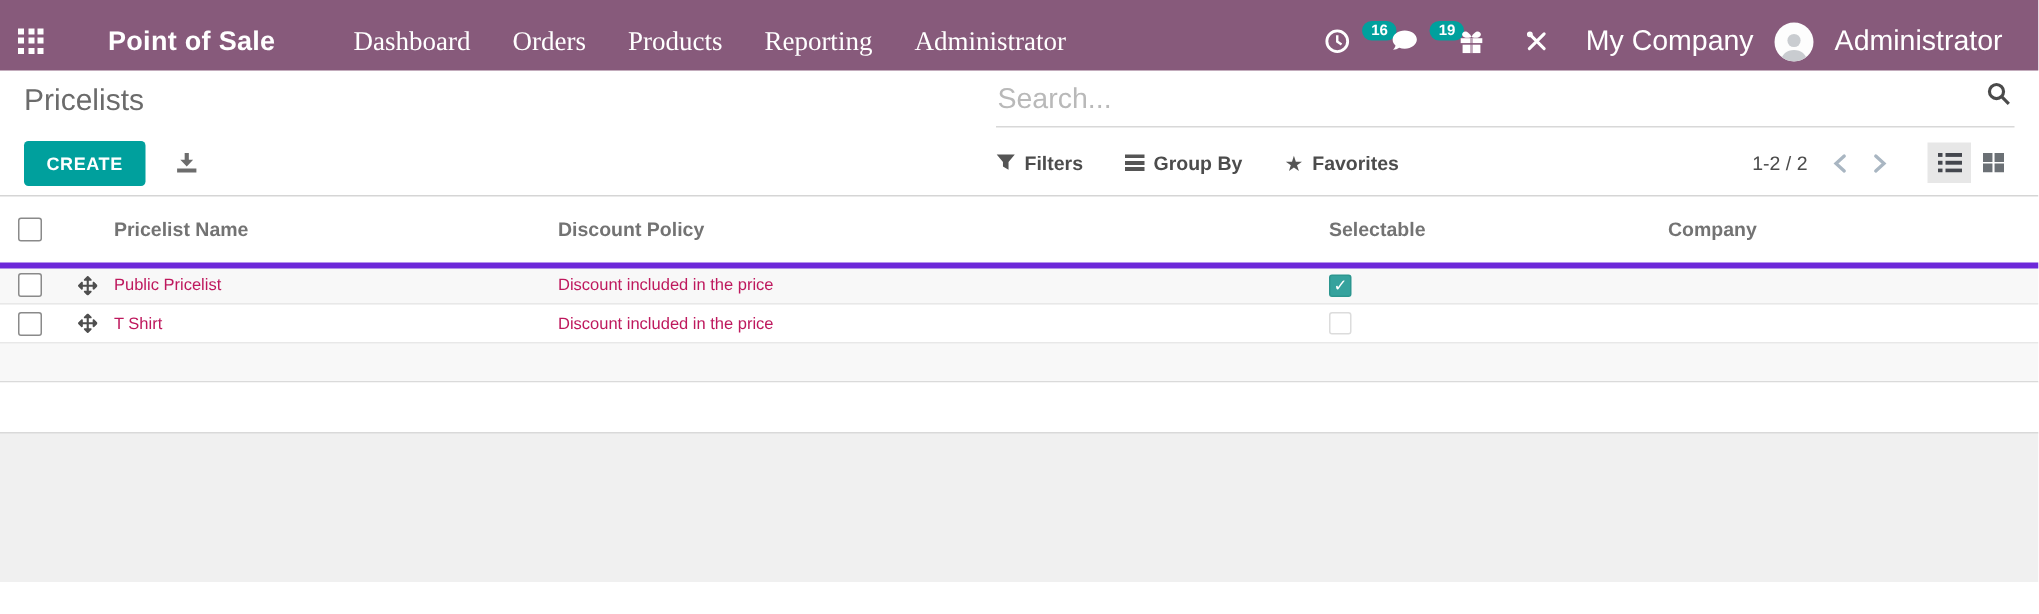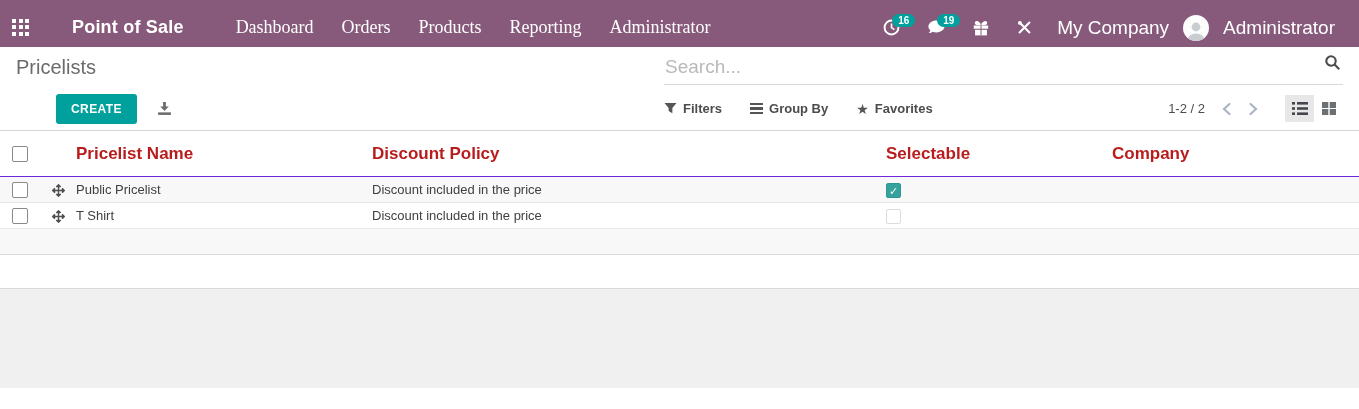--- a/index.html
+++ b/index.html
@@ -12,61 +12,61 @@
   .apps-grid { width:18px; height:18px; display:grid;
     grid-template-columns:repeat(3,4px); grid-template-rows:repeat(3,4px);
     gap:2.5px; cursor:pointer; margin-right:8px; }
   .apps-grid span { background:#fff; }
   .brand { font-size:18px; font-weight:bold; margin:0 38px 0 34px; letter-spacing:.2px; cursor:pointer; }
   .nav-menu { display:flex; align-items:center; height:100%; }
   .nav-item { font-size:18px; padding:0 14px; height:100%; display:flex;
     align-items:center; cursor:pointer; white-space:nowrap;font-family:Liberation Serif, serif; }
   .nav-right { margin-left:auto; display:flex; align-items:center; gap:6px; }
   .nav-icon-btn { position:relative; padding:6px 10px; cursor:pointer; display:flex; align-items:center; }
-  .counter { position:absolute; top:2px; left:20px; background:#00A09D; color:#fff;
+  .counter { position:absolute; top:2px; left:36px; background:#00A09D; color:#fff;
     font-size:10px; font-weight:bold; border-radius:8px; padding:1px 6px; line-height:11px; }
   .company-name, .user-name { font-size:19px; padding:0 8px; cursor:pointer; white-space:nowrap; }
   .avatar { width:26px; height:26px; border-radius:50%; background:#fdfdfd;
     overflow:hidden; display:flex; align-items:flex-end; justify-content:center; cursor:pointer; }
 
   
   .cp-row1 { height:40px; display:flex; align-items:center; padding:0 16px; }
   .page-title { flex:0 0 648px; font-size:20px; color:#6b6b6b; }
   .searchbox { flex:1; position:relative; }
   .searchbox input { width:100%; border:none; border-bottom:1px solid #d8d8d8;
     font-size:19px; padding:6px 30px 6px 1px; outline:none; color:#4c4c4c;
     font-family:inherit; background:transparent; }
   .searchbox input::placeholder { color:#b9b9b9; }
   .search-mag { position:absolute; right:2px; top:4px; cursor:pointer; }
 
   .cp-row2 { height:43px; display:flex; align-items:center; padding:0 16px; }
   .cp-left { flex:0 0 648px; display:flex; align-items:center; gap:20px; }
   .btn-create { background:#00A09D; color:#fff; border:none; font-size:12px;
     font-weight:bold; letter-spacing:.4px; padding:8px 15px; border-radius:3px;
-    cursor:pointer; font-family:inherit;margin-left:40px; }
+    cursor:pointer; font-family:inherit; }
   .export-btn { cursor:pointer; display:flex; align-items:center; }
   .facets { display:flex; align-items:center; gap:28px; }
   .facet { display:flex; align-items:center; gap:6px; font-size:13px; font-weight:bold;
     color:#4c4c4c; cursor:pointer; }
   .facet .star { color:#555; font-size:14px; line-height:1; }
   .bars-icon { width:13px; height:11px;
     background:linear-gradient(#555 0 2.4px,transparent 2.4px 4.3px,#555 4.3px 6.7px,transparent 6.7px 8.6px,#555 8.6px 11px); }
   .cp-right { margin-left:auto; display:flex; align-items:center; }
   .pager-value { font-size:13px; color:#4c4c4c; cursor:pointer; margin-right:8px; }
   .pager-prev,.pager-next { cursor:pointer; padding:4px 8px; display:flex; align-items:center; }
   .view-switcher { display:flex; margin-left:18px; }
   .vs-btn { width:29px; height:27px; display:flex; align-items:center; justify-content:center; cursor:pointer; }
   .vs-btn.active { background:#e7e7e7; }
 
   
   table.o-list { width:1359px; border-collapse:collapse; table-layout:fixed;
     border-top:1px solid #d5d5d5; }
-  thead th { height:46px; border-bottom:1px solid #6d28d9; text-align:left;
-    font-size:17px; font-weight:bold; color:#b91c1c; cursor:pointer; }
-  tbody td { height:26px; font-size:13px; color:#404040; }
+  thead th { height:46px; border-bottom:4px solid #6d28d9; text-align:left;
+    font-size:13px; font-weight:bold; color:#737373; cursor:pointer; }
+  tbody td { height:26px; font-size:11px; color:#be185d; }
   tbody tr { cursor:pointer; }
   tbody tr.stripe { background:#f8f8f8; }
   tbody tr td { border-bottom:1px solid #e8e8e8; }
   tbody tr.last td { border-bottom:1px solid #dadada; }
   .cell-center { text-align:center; }
   .o-checkbox { display:inline-block; width:16px; height:16px; border:1px solid #8a8a8a;
     border-radius:2px; background:#fff; vertical-align:middle; position:relative; }
   .o-checkbox.ro { width:15px; height:15px; border-color:#dcdcdc; }
   .o-checkbox.checked { background:#35a29d; border-color:#2c968f; }
   .o-checkbox.checked::after { content:"✓"; position:absolute; left:2px; top:0px;

